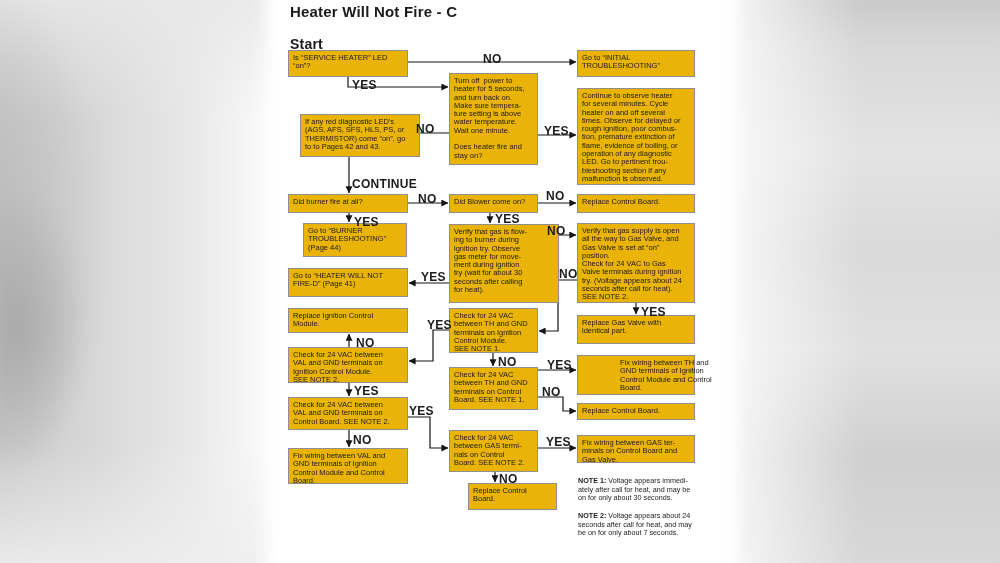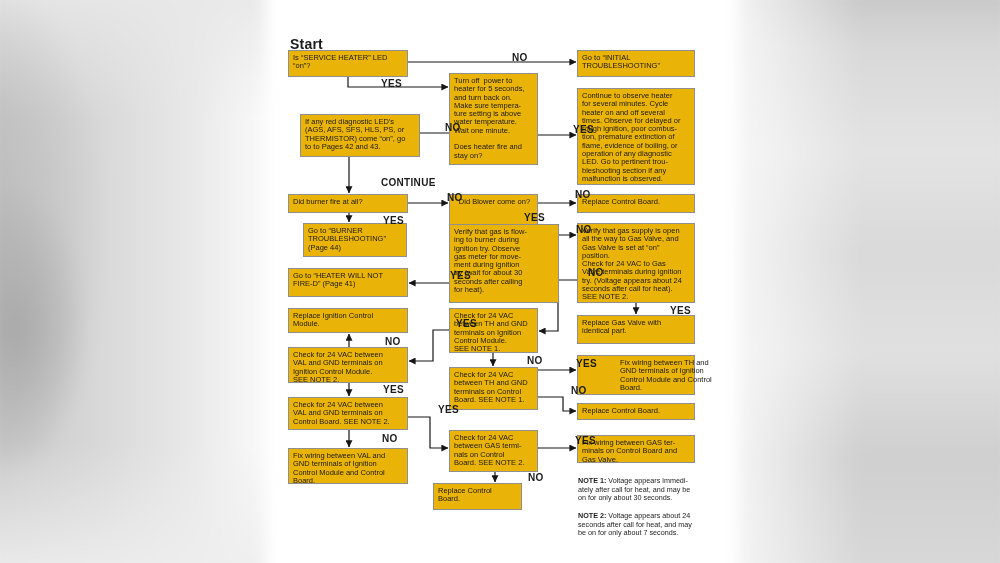--- a/index.html
+++ b/index.html
@@ -15,36 +15,37 @@
   .side-right{left:738px;width:274px;
     background:
       linear-gradient(90deg, rgba(250,250,250,.85) 0%, rgba(250,250,250,0) 45%),
       linear-gradient(180deg, #c6c6c6 0%, #d8d8d8 10%, #e3e3e3 28%, #d9d9d9 45%, #e0e0e0 62%, #cfcfcf 80%, #d8d8d8 100%);}
   .page-title{position:absolute;left:290px;top:3px;margin:0;font-size:15px;font-weight:bold;
     color:var(--ink,#141414);letter-spacing:.2px;}
   .start-label{position:absolute;left:290px;top:36px;margin:0;font-size:14px;font-weight:bold;
     color:var(--ink,#141414);letter-spacing:.2px;}
   .node{position:absolute;box-sizing:border-box;background:#eab308;border:1px solid var(--box-border,#8f8f8f);
     color:var(--ink,#1c1c1c);font-size:7.5px;line-height:8.3px;padding:3px 2px 2px 4px;white-space:pre;}
-  .edge-label{position:absolute;font-size:10px;font-weight:bold;color:var(--ink,#111);letter-spacing:.3px;
-    background:transparent;margin-left:29px;}
+  .edge-label{position:absolute;font-size:12px;font-weight:bold;color:var(--ink,#111);letter-spacing:.3px;
+    background:transparent;}
   .note{position:absolute;width:126px;font-size:7.2px;line-height:8.7px;color:var(--ink,#1c1c1c);}
   .note b{font-weight:bold;}
   .note span{white-space:pre;}
   #edge-svg{position:absolute;left:0;top:0;pointer-events:none;}
   #edge-svg path{stroke:var(--line,#161616);stroke-width:1.2;fill:none;}
   #arrowhead path{fill:var(--line,#161616);stroke:none;}
 </style>
 </head>
 <body>
 
 <div class="stage" style="--ink: #1b1b1b; --line: #161616; --box-border: #8f8f8f; background: rgb(255, 255, 255);">
   <div class="side side-left"></div>
   <div class="side side-right"></div>
 
+  <h1 class="page-title">Heater Will Not Fire - C</h1>
   <h2 class="start-label">Start</h2>
 
   <svg id="edge-svg" width="1000" height="563" viewBox="0 0 1000 563">
     <defs>
       <marker id="arrowhead" viewBox="0 0 10 10" refX="9.5" refY="5" markerWidth="7" markerHeight="7" markerUnits="userSpaceOnUse" orient="auto">
         <path d="M0,0 L10,5 L0,10 z"></path>
       </marker>
     </defs>
     <g id="edge-layer">
         <path d="M408,62 H576" marker-end="url(#arrowhead)"></path>
@@ -97,21 +98,21 @@
 flame, evidence of boiling, or
 operation of any diagnostic
 LED. Go to pertinent trou-
 bleshooting section if any
 malfunction is observed.</div>
       <div class="node" style="left: 300px; top: 114px; width: 120px; height: 43px;">If any red diagnostic LED’s
 (AGS, AFS, SFS, HLS, PS, or
 THERMISTOR) come “on”, go
 to to Pages 42 and 43.</div>
       <div class="node" style="left: 288px; top: 194px; width: 120px; height: 19px;">Did burner fire at all?</div>
-      <div class="node" style="left: 449px; top: 194px; width: 89px; height: 35px; text-align: center;">Did Blower come on?</div>
+      <div class="node" style="left: 449px; top: 194px; width: 89px; height: 19px;">Did Blower come on?</div>
       <div class="node" style="left: 577px; top: 194px; width: 118px; height: 19px;">Replace Control Board.</div>
       <div class="node" style="left: 303px; top: 223px; width: 104px; height: 34px;">Go to “BURNER
 TROUBLESHOOTING”
 (Page 44)</div>
       <div class="node" style="left: 288px; top: 268px; width: 120px; height: 29px;">Go to “HEATER WILL NOT
 FIRE-D” (Page 41)</div>
       <div class="node" style="left: 449px; top: 224px; width: 110px; height: 79px;">Verify that gas is flow-
 ing to burner during
 ignition try. Observe
 gas meter for move-
@@ -157,21 +158,21 @@
 Control Module and Control
 Board.</div>
       <div class="node" style="left: 577px; top: 403px; width: 118px; height: 17px;">Replace Control Board.</div>
       <div class="node" style="left: 449px; top: 430px; width: 89px; height: 42px;">Check for 24 VAC
 between GAS termi-
 nals on Control
 Board. SEE NOTE 2.</div>
       <div class="node" style="left: 577px; top: 435px; width: 118px; height: 28px;">Fix wiring between GAS ter-
 minals on Control Board and
 Gas Valve.</div>
-      <div class="node" style="left: 433px; top: 483px; width: 89px; height: 27px;">Replace Control
+      <div class="node" style="left: 468px; top: 483px; width: 89px; height: 27px;">Replace Control
 Board.</div>
     </div>
   <div id="label-layer">
       <div class="edge-label" style="left: 483px; top: 52px;">NO</div>
       <div class="edge-label" style="left: 352px; top: 78px;">YES</div>
       <div class="edge-label" style="left: 544px; top: 124px;">YES</div>
       <div class="edge-label" style="left: 416px; top: 122px;">NO</div>
       <div class="edge-label" style="left: 352px; top: 177px;">CONTINUE</div>
       <div class="edge-label" style="left: 418px; top: 192px;">NO</div>
       <div class="edge-label" style="left: 354px; top: 215px;">YES</div>

